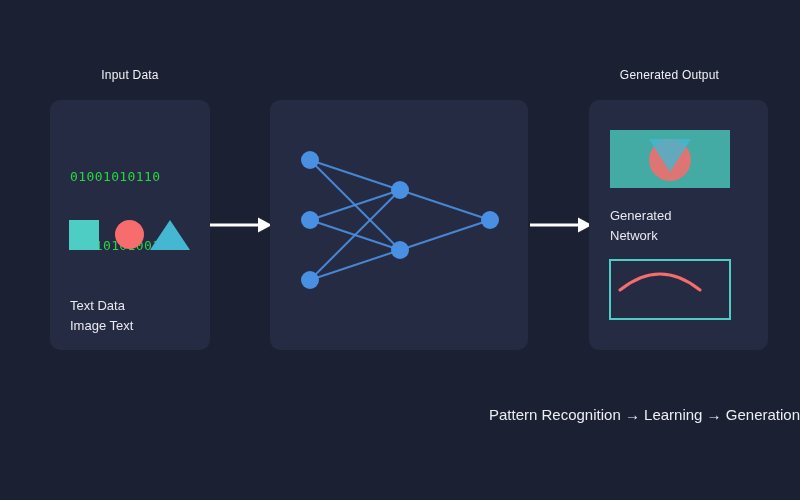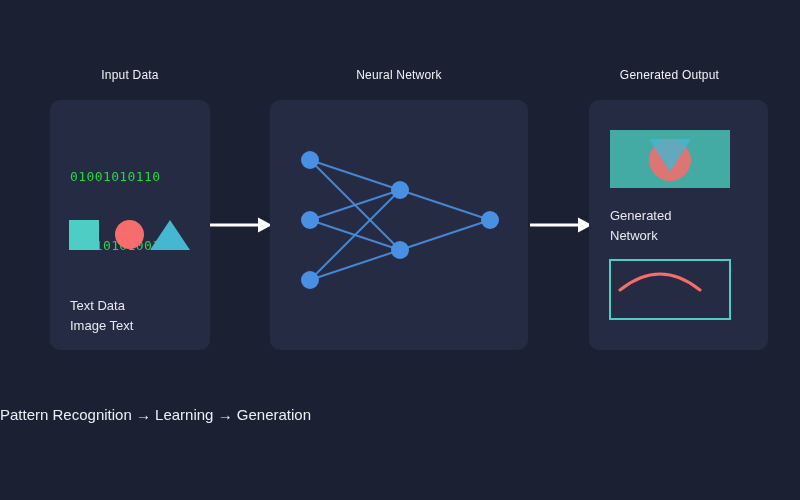--- a/index.html
+++ b/index.html
@@ -73,30 +73,29 @@
   .arrow-1{left:205px;}
   .arrow-2{left:525px;}
 
   .thumb-svg{position:absolute;left:21px;top:30px;}
   .curve-svg{position:absolute;left:20px;top:159px;}
   .curve-frame{fill:none;stroke:var(--teal);stroke-width:2;}
   .curve-path{fill:none;stroke:var(--coral);stroke-width:3;stroke-linecap:round;}
 
   .flow-caption{
     position:absolute;left:0;top:406px;width:800px;
-    text-align:left;color:#edeef3;font-size:15px;line-height:18px;
+    text-align:right;color:#edeef3;font-size:15px;line-height:18px;
   }
 </style>
 </head>
 <body>
 
 <div class="stage">
 
   <div class="col-title title-input">Input Data</div>
-  <div class="col-title title-network">Neural Network</div>
   <div class="col-title title-output">Generated Output</div>
 
   <div class="panel panel-input">
     <div class="binary">
       <span>01001010110</span>
       <span>10110101001</span>
     </div>
     <div class="shape-square"></div>
     <div class="shape-circle"></div>
     <div class="shape-triangle"></div>

